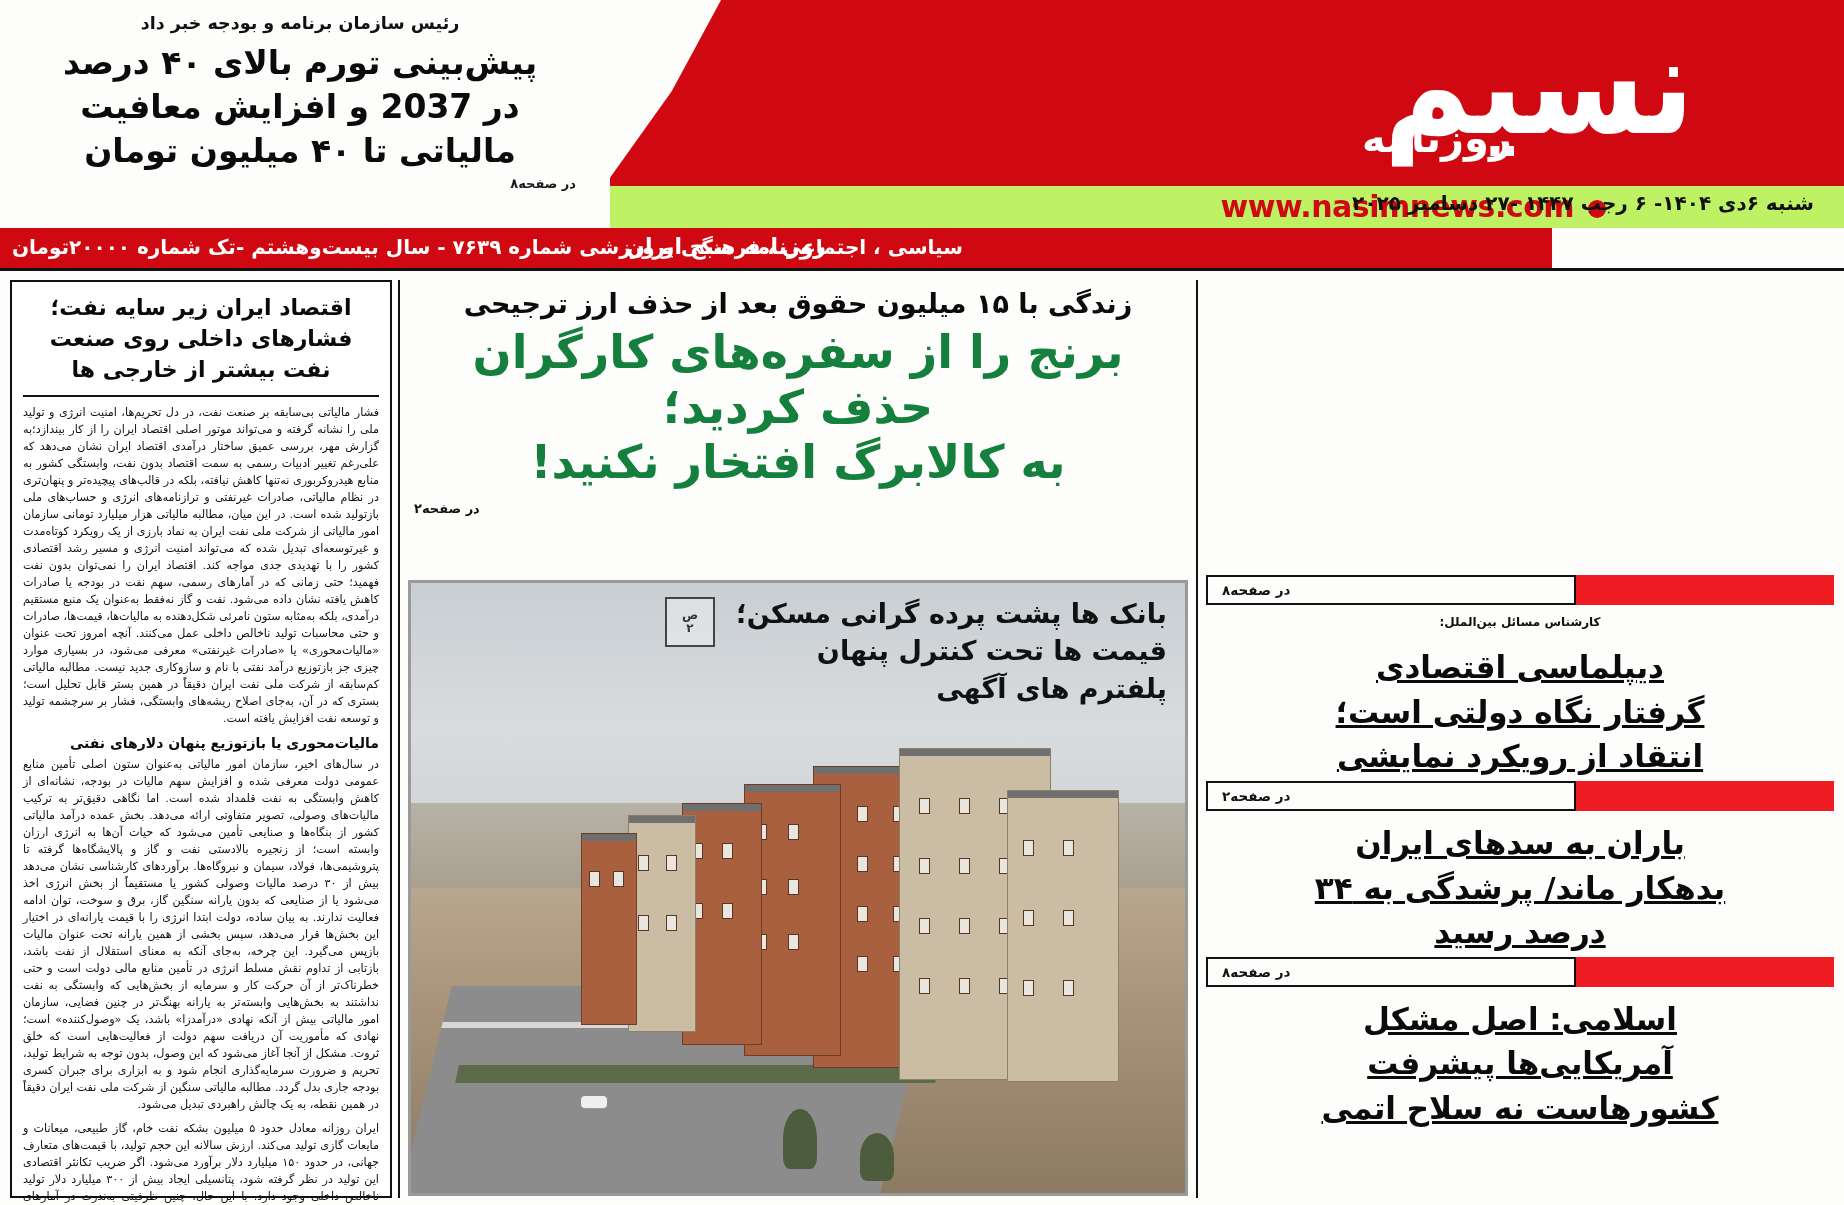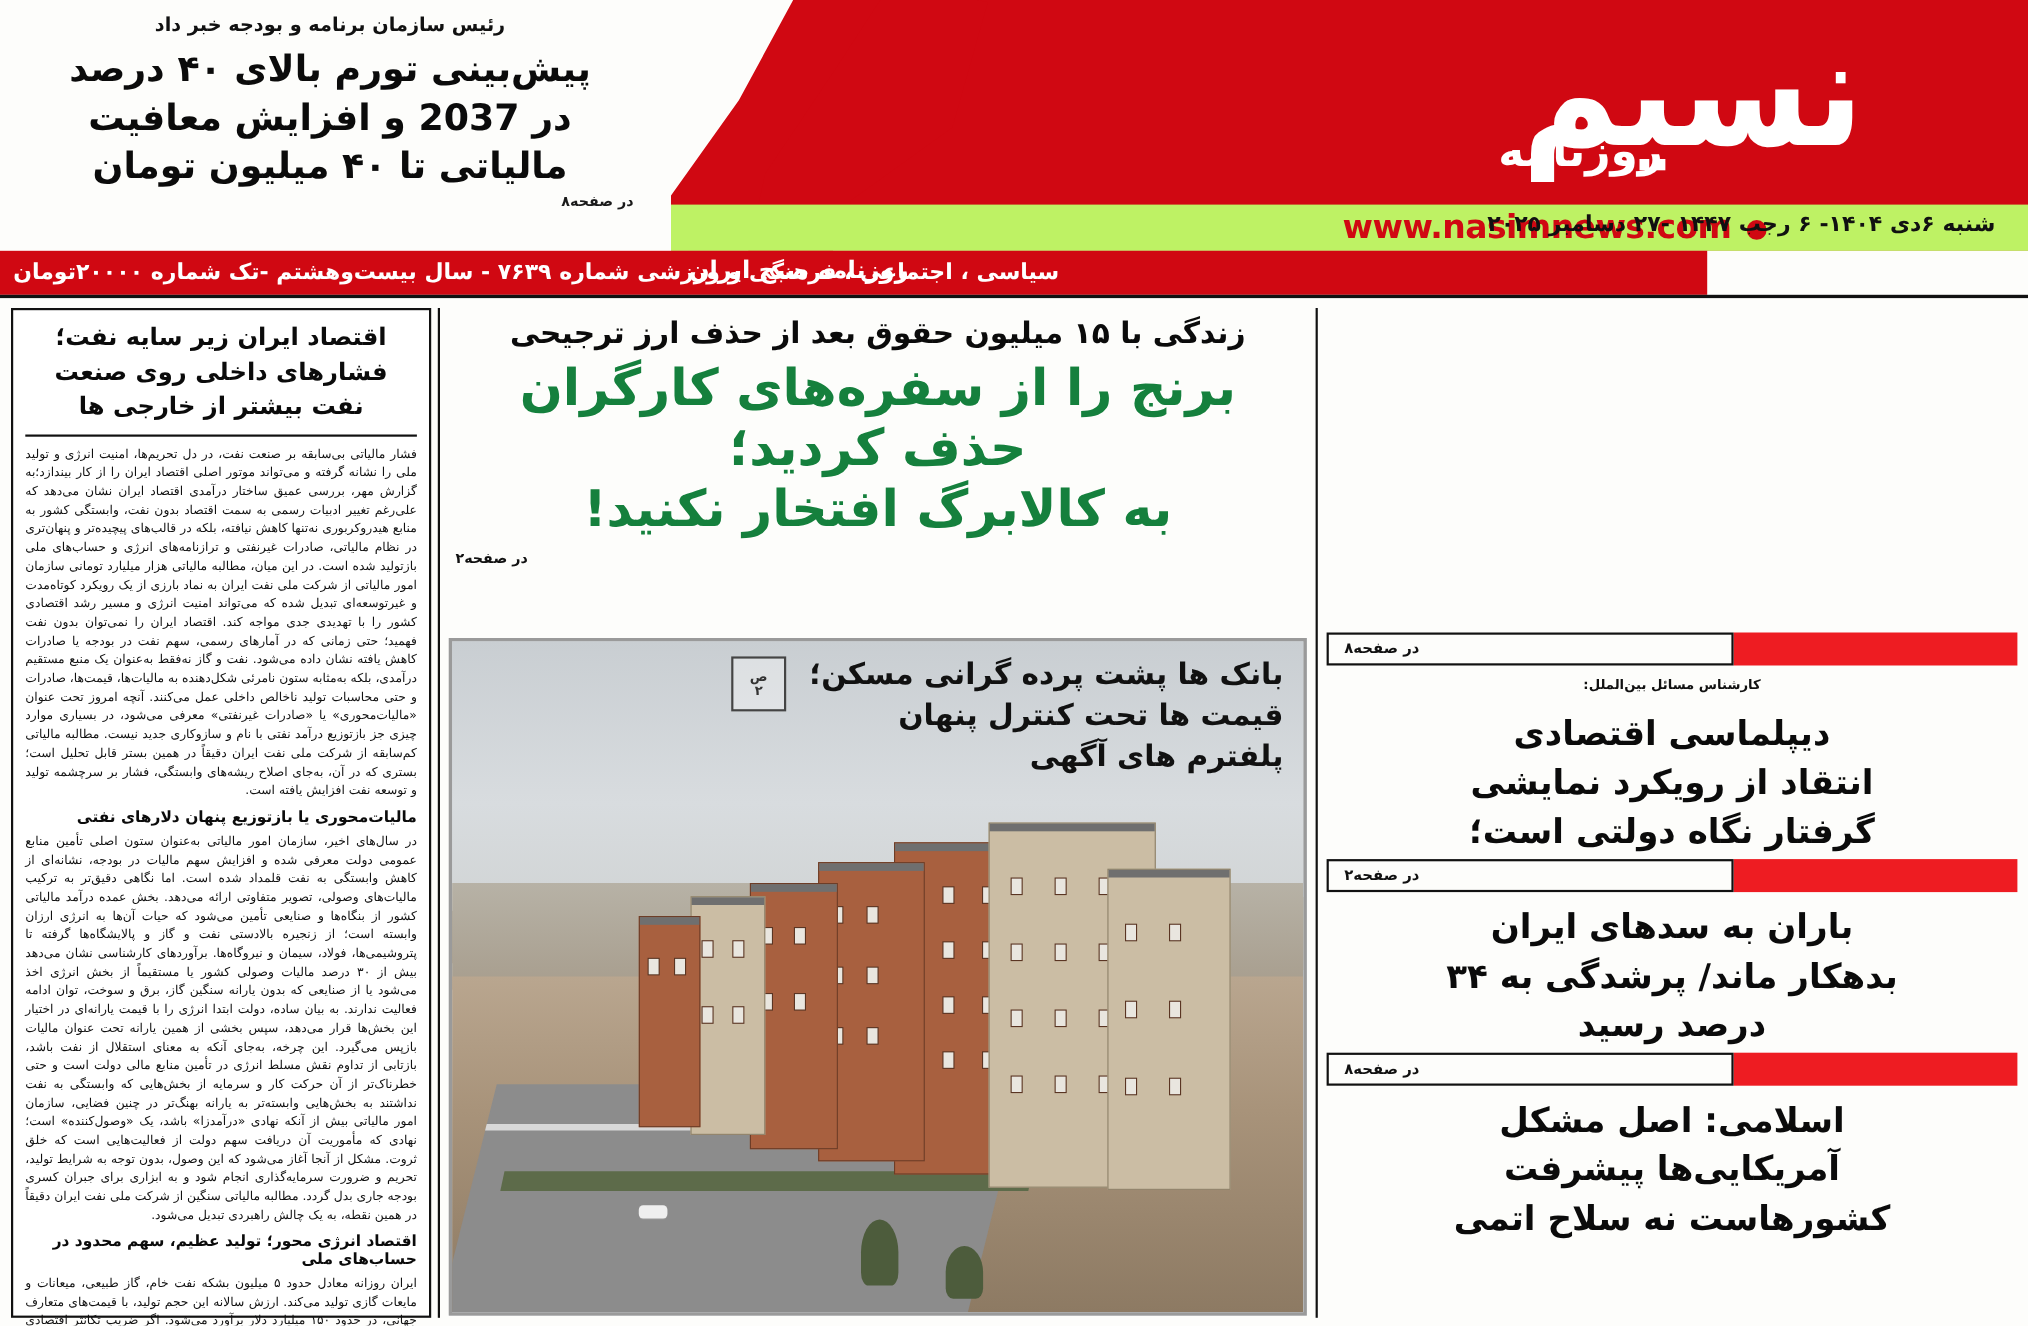--- a/index.html
+++ b/index.html
@@ -212,21 +212,21 @@
     display:flex;align-items:center;justify-content:flex-start;
     padding-right:0;padding-left:14px;
     font-size:13.5px;font-weight:700;color:#111;
     justify-content:flex-end;padding-right:14px;
   }
   .railitem .kick{
     text-align:center;font-size:12px;font-weight:700;color:#111;margin:4px 0 16px 0;
   }
   .railitem .rtitle{
     text-align:center;font-size:31px;font-weight:800;color:#0b0b0b;
-    line-height:1.44;letter-spacing:-0.8px;
+    line-height:1.44;letter-spacing:-0.8px;text-decoration:underline;
   }
 </style>
 </head>
 <body>
 
 <div class="page">
 
   <div class="topband">
 
     <div class="teaser">
@@ -258,21 +258,20 @@
   <div class="hdr-rule"></div>
 
   <div class="body">
 
     <div class="leftcol">
       <h2>اقتصاد ایران زیر سایه نفت؛فشارهای داخلی روی صنعت نفت بیشتر از خارجی ها</h2>
       <div class="col-div"></div>
       <p>فشار مالیاتی بی‌سابقه بر صنعت نفت، در دل تحریم‌ها، امنیت انرژی و تولید ملی را نشانه گرفته و می‌تواند موتور اصلی اقتصاد ایران را از کار بیندازد؛به گزارش مهر، بررسی عمیق ساختار درآمدی اقتصاد ایران نشان می‌دهد که علی‌رغم تغییر ادبیات رسمی به سمت اقتصاد بدون نفت، وابستگی کشور به منابع هیدروکربوری نه‌تنها کاهش نیافته، بلکه در قالب‌های پیچیده‌تر و پنهان‌تری در نظام مالیاتی، صادرات غیرنفتی و ترازنامه‌های انرژی و حساب‌های ملی بازتولید شده است. در این میان، مطالبه مالیاتی هزار میلیارد تومانی سازمان امور مالیاتی از شرکت ملی نفت ایران به نماد بارزی از یک رویکرد کوتاه‌مدت و غیرتوسعه‌ای تبدیل شده که می‌تواند امنیت انرژی و مسیر رشد اقتصادی کشور را با تهدیدی جدی مواجه کند. اقتصاد ایران را نمی‌توان بدون نفت فهمید؛ حتی زمانی که در آمارهای رسمی، سهم نفت در بودجه یا صادرات کاهش یافته نشان داده می‌شود. نفت و گاز نه‌فقط به‌عنوان یک منبع مستقیم درآمدی، بلکه به‌مثابه ستون نامرئی شکل‌دهنده به مالیات‌ها، قیمت‌ها، صادرات و حتی محاسبات تولید ناخالص داخلی عمل می‌کنند. آنچه امروز تحت عنوان «مالیات‌محوری» یا «صادرات غیرنفتی» معرفی می‌شود، در بسیاری موارد چیزی جز بازتوزیع درآمد نفتی با نام و سازوکاری جدید نیست. مطالبه مالیاتی کم‌سابقه از شرکت ملی نفت ایران دقیقاً در همین بستر قابل تحلیل است؛ بستری که در آن، به‌جای اصلاح ریشه‌های وابستگی، فشار بر سرچشمه تولید و توسعه نفت افزایش یافته است.</p>
       <h3>مالیات‌محوری یا بازتوزیع پنهان دلارهای نفتی</h3>
       <p>در سال‌های اخیر، سازمان امور مالیاتی به‌عنوان ستون اصلی تأمین منابع عمومی دولت معرفی شده و افزایش سهم مالیات در بودجه، نشانه‌ای از کاهش وابستگی به نفت قلمداد شده است. اما نگاهی دقیق‌تر به ترکیب مالیات‌های وصولی، تصویر متفاوتی ارائه می‌دهد. بخش عمده درآمد مالیاتی کشور از بنگاه‌ها و صنایعی تأمین می‌شود که حیات آن‌ها به انرژی ارزان وابسته است؛ از زنجیره بالادستی نفت و گاز و پالایشگاه‌ها گرفته تا پتروشیمی‌ها، فولاد، سیمان و نیروگاه‌ها. برآوردهای کارشناسی نشان می‌دهد بیش از ۳۰ درصد مالیات وصولی کشور یا مستقیماً از بخش انرژی اخذ می‌شود یا از صنایعی که بدون یارانه سنگین گاز، برق و سوخت، توان ادامه فعالیت ندارند. به بیان ساده، دولت ابتدا انرژی را با قیمت یارانه‌ای در اختیار این بخش‌ها قرار می‌دهد، سپس بخشی از همین یارانه تحت عنوان مالیات بازپس می‌گیرد. این چرخه، به‌جای آنکه به معنای استقلال از نفت باشد، بازتابی از تداوم نقش مسلط انرژی در تأمین منابع مالی دولت است و حتی خطرناک‌تر از آن حرکت کار و سرمایه از بخش‌هایی که وابستگی به نفت نداشتند به بخش‌هایی وابسته‌تر به یارانه بهنگ‌تر در چنین فضایی، سازمان امور مالیاتی بیش از آنکه نهادی «درآمدزا» باشد، یک «وصول‌کننده» است؛ نهادی که مأموریت آن دریافت سهم دولت از فعالیت‌هایی است که خلق ثروت. مشکل از آنجا آغاز می‌شود که این وصول، بدون توجه به شرایط تولید، تحریم و ضرورت سرمایه‌گذاری انجام شود و به ابزاری برای جبران کسری بودجه جاری بدل گردد. مطالبه مالیاتی سنگین از شرکت ملی نفت ایران دقیقاً در همین نقطه، به یک چالش راهبردی تبدیل می‌شود.</p>
-      <h3>اقتصاد انرژی محور؛ تولید عظیم، سهم محدود در حساب‌های ملی</h3>
       <p>ایران روزانه معادل حدود ۵ میلیون بشکه نفت خام، گاز طبیعی، میعانات و مایعات گازی تولید می‌کند. ارزش سالانه این حجم تولید، با قیمت‌های متعارف جهانی، در حدود ۱۵۰ میلیارد دلار برآورد می‌شود. اگر ضریب تکانثر اقتصادی این تولید در نظر گرفته شود، پتانسیلی ایجاد بیش از ۳۰۰ میلیارد دلار تولید ناخالص داخلی وجود دارد. با این حال، چنین ظرفیتی به‌ندرت در آمارهای رسمی و حساب‌های ملی منعکس می‌شود.علت اصلی این شکاف، نحوه قیمت‌گذاری و ثبت آماری انرژی در داخل کشور است. گاز طبیعی که در بازارهای منطقه بیش از ۱۰۰ دلار به ازای هر مترمکعب معامله می‌شود، در مبادلات داخلی گاهی با ارقامی در حد چند ریال ثبت می‌شود. این قیمت‌گذاری اسمی باعث می‌شود سهم واقعی بخش انرژی در GDP به‌شدت کمتر از</p>
     </div>
 
     <div class="vdiv"></div>
 
     <div class="main">
       <div class="overline">زندگی با ۱۵ میلیون حقوق بعد از حذف ارز ترجیحی</div>
       <div class="headline">
         <span class="l2">برنج را از سفره‌های کارگران حذف کردید؛</span>
         <span class="l2">به کالابرگ افتخار نکنید!</span>
@@ -385,22 +384,22 @@
     <div class="rail">
       <div class="rail-list">
 
         <div class="railitem">
           <div class="pagechip">
             <div class="red"></div>
             <div class="box">در صفحه۸</div>
           </div>
           <div class="kick">کارشناس مسائل بین‌الملل:</div>
           <div class="rtitle">دیپلماسی اقتصادی</div>
+          <div class="rtitle">گرفتار نگاه دولتی است؛</div>
           <div class="rtitle">انتقاد از رویکرد نمایشی</div>
-          <div class="rtitle">گرفتار نگاه دولتی است؛</div>
         </div>
 
         <div class="railitem">
           <div class="pagechip">
             <div class="red"></div>
             <div class="box">در صفحه۲</div>
           </div>
           <div class="rtitle">باران به سدهای ایران</div>
           <div class="rtitle">بدهکار ماند/ پرشدگی به ۳۴</div>
           <div class="rtitle">درصد رسید</div>

